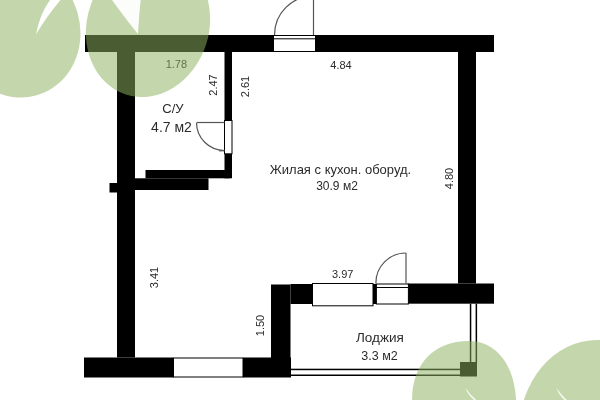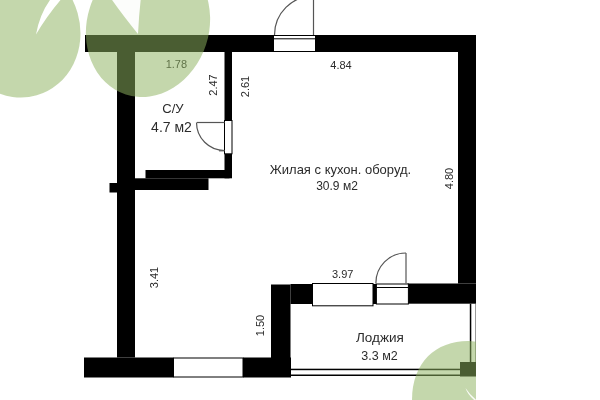--- a/index.html
+++ b/index.html
@@ -1,16 +1,16 @@
 <!DOCTYPE html>
 <html><head>
 <meta charset="utf-8">
 <style>
   html,body{margin:0;padding:0;background:#ffffff;}
-  #plan{width:476px;height:400px;position:relative;overflow:hidden;text-align:center;}
+  #plan{width:600px;height:400px;position:relative;overflow:hidden;text-align:center;}
   text{font-family:"Liberation Sans",sans-serif;fill:#2b2b2b;}
 </style>
 </head>
 <body>
 
 <div id="plan">
 <svg width="600" height="400" viewBox="0 0 600 400" xmlns="http://www.w3.org/2000/svg">
 
   <rect x="0" y="0" width="600" height="400" fill="#ffffff"></rect>
 

